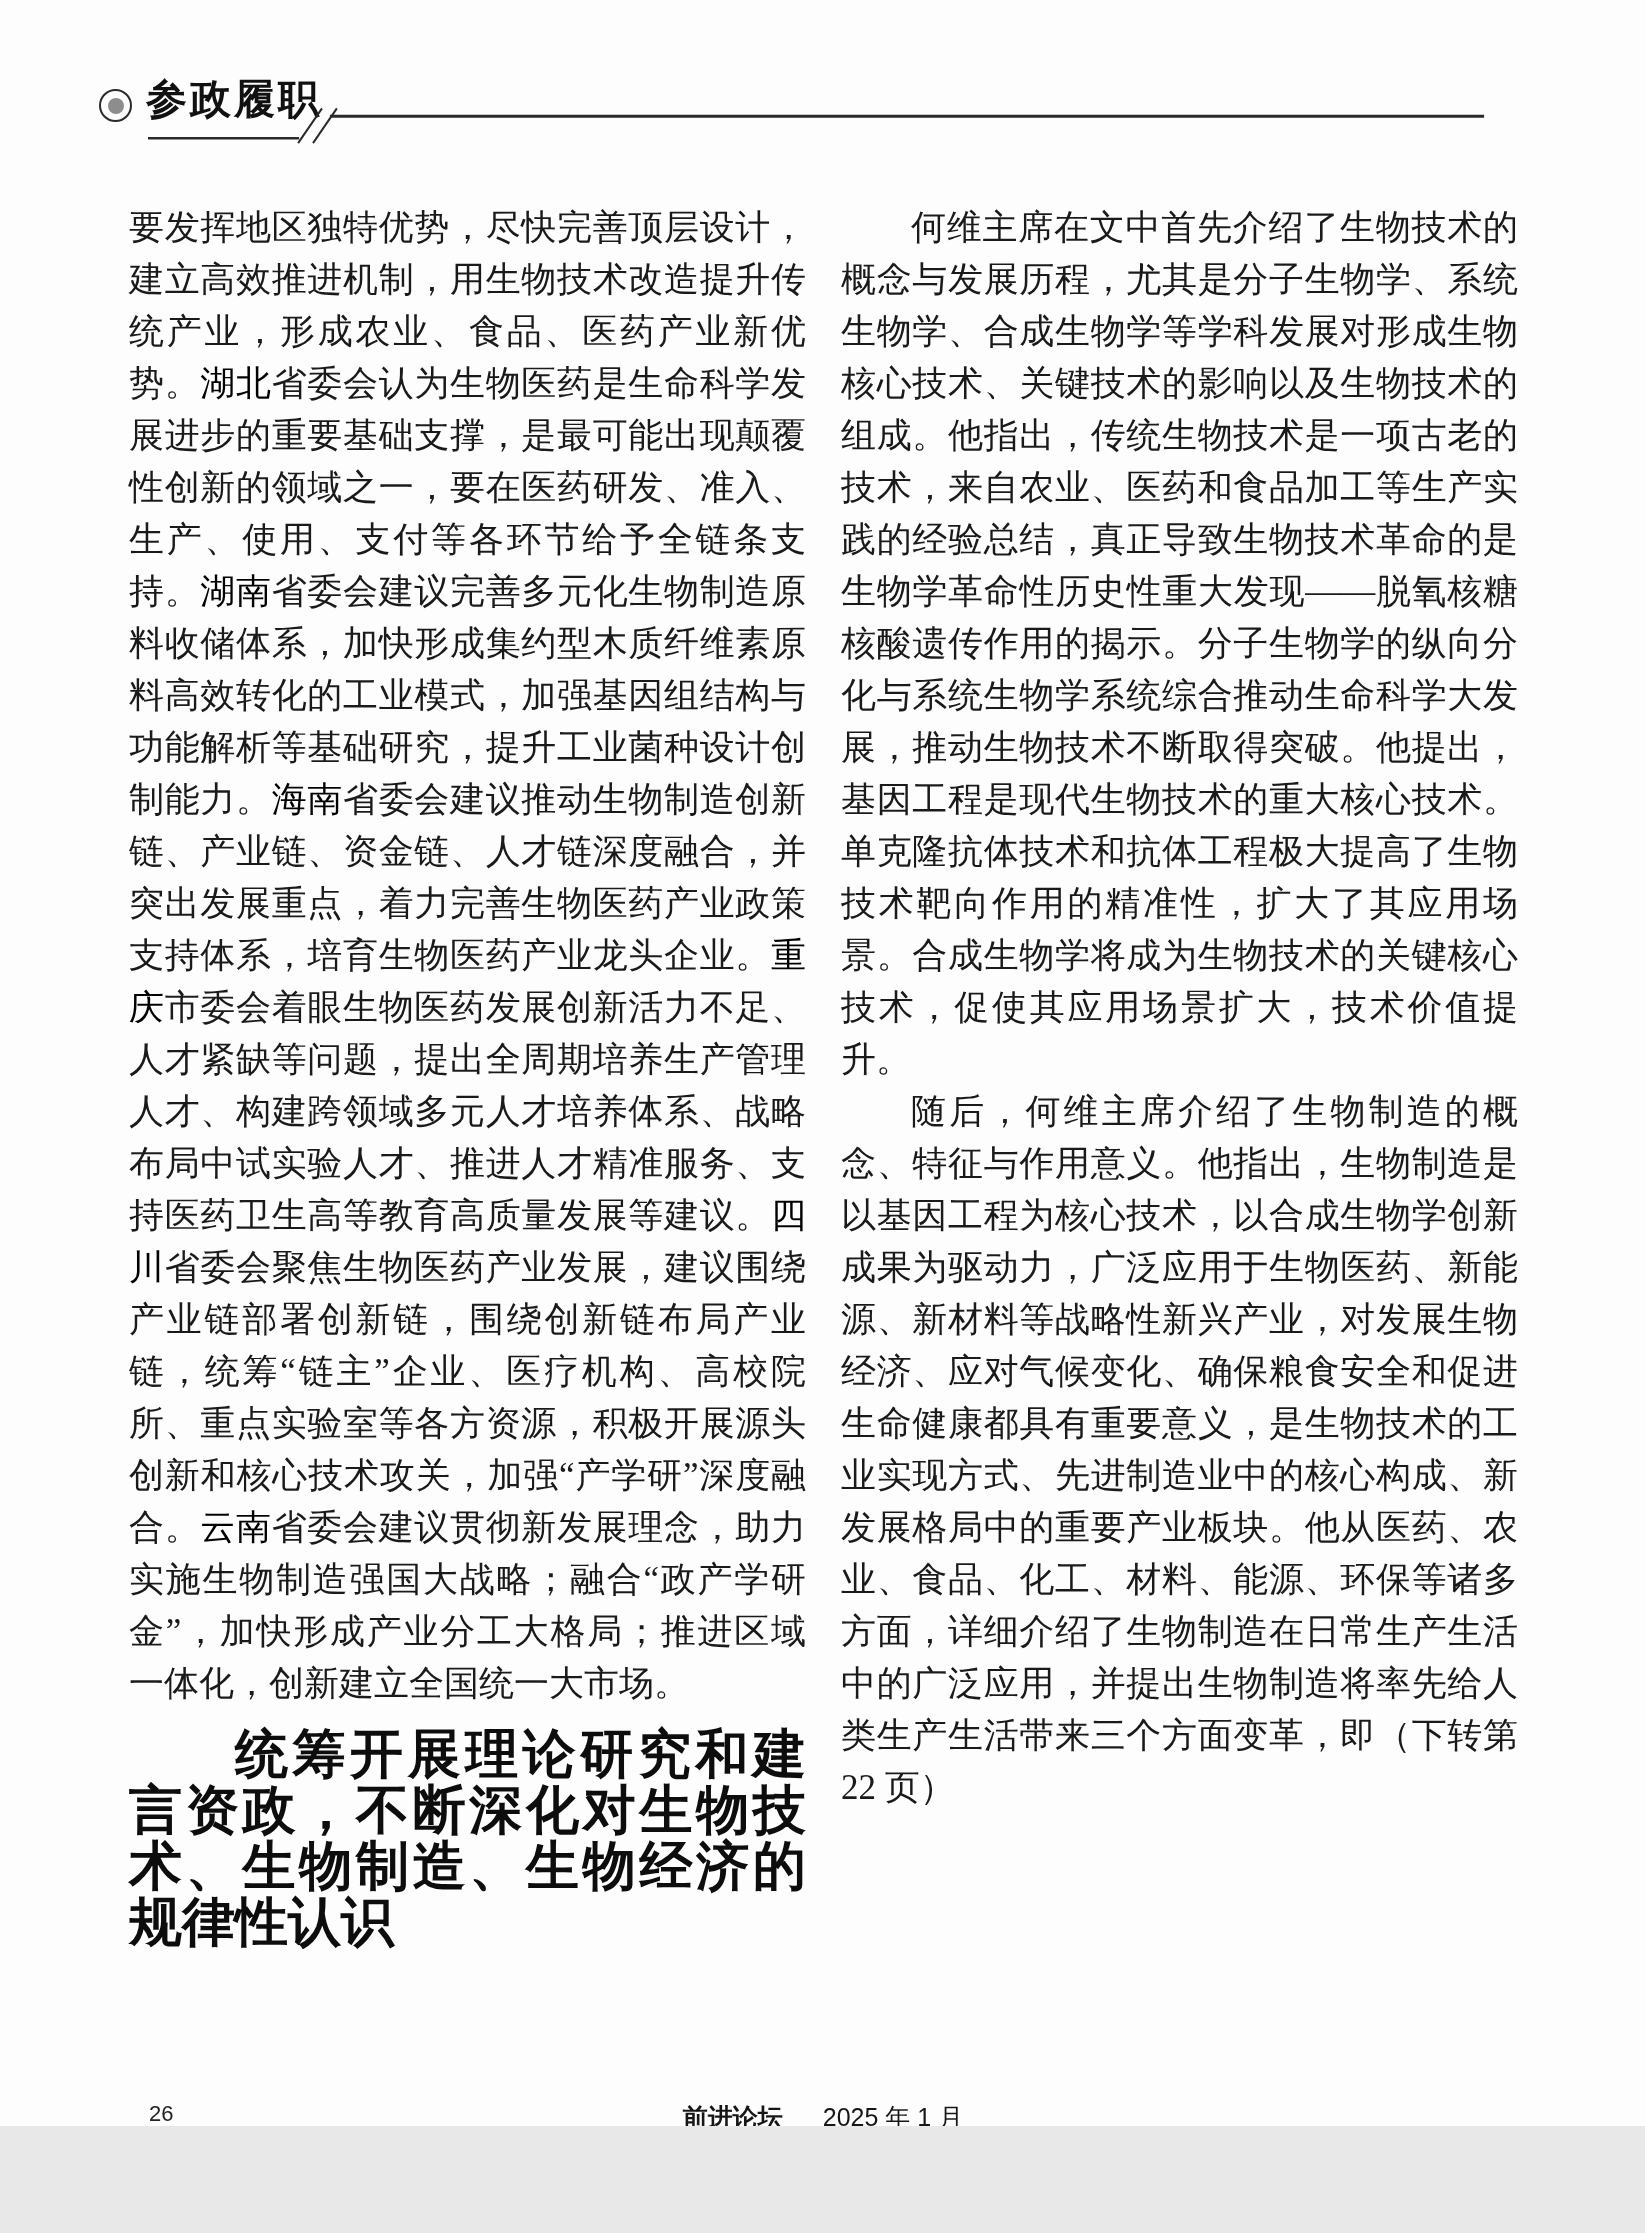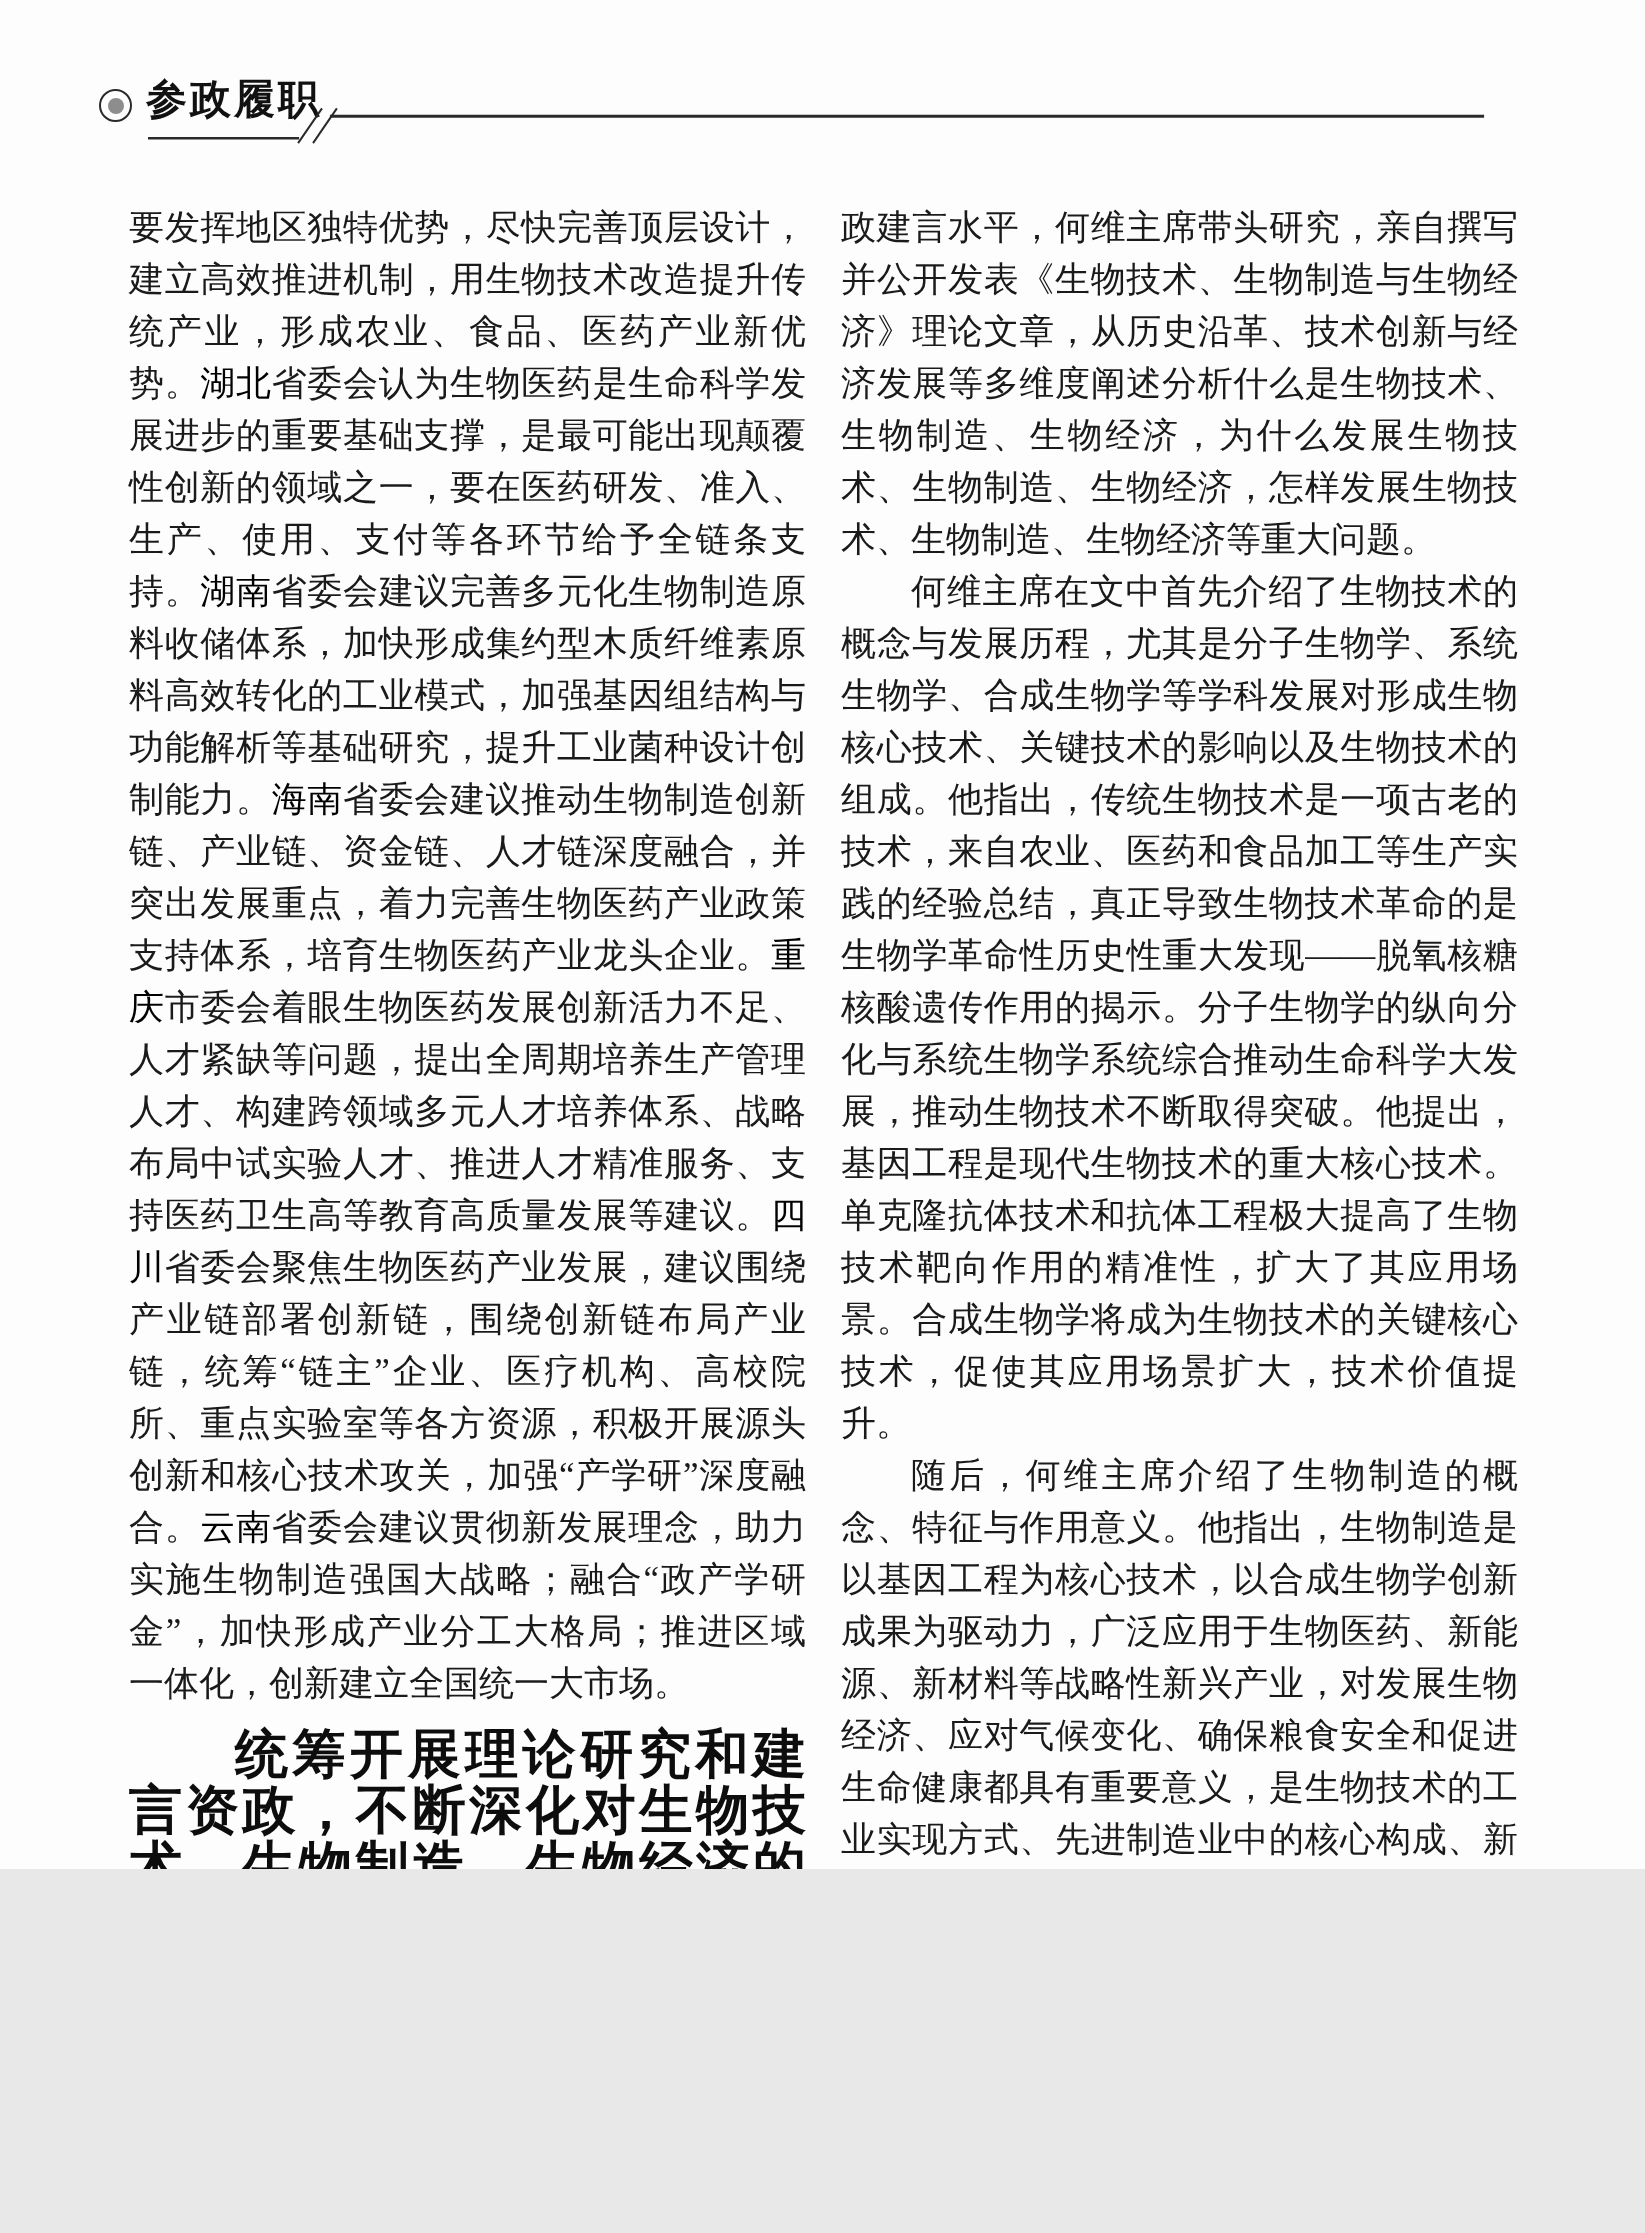--- a/index.html
+++ b/index.html
@@ -1,18 +1,18 @@
 <!DOCTYPE html>
 <html lang="zh"><head>
 <meta charset="utf-8">
 <style>
   html,body { margin:0; padding:0; background:#e8e8e8; }
   .page {
     position:relative;
-    width:1646px; height:1869px;
+    width:1646px; height:2126px;
     background:#fdfdfd;
     color:#1a1a1a;
     font-family:"Liberation Serif","DejaVu Serif",serif;
     overflow:hidden;
     margin:0 auto;
   }
   
   .bullseye {
     position:absolute; left:99px; top:89px;
     width:33px; height:33px; box-sizing:border-box;
@@ -74,21 +74,20 @@
     <line x1="314" y1="144" x2="338" y2="109" stroke="#2a2a2a" stroke-width="2"></line>
     <line x1="331" y1="117" x2="1492" y2="117" stroke="#2a2a2a" stroke-width="3"></line>
   </svg>
 
   <div class="col col-left">
     <p><span>要发挥地区独特优势，尽快完善顶层设计，建立高效推进机制，用生物技术改造提升传统产业，形成农业、食品、医药产业新优势。</span><b>湖北</b><span>省委会认为生物医药是生命科学发展进步的重要基础支撑，是最可能出现颠覆性创新的领域之一，要在医药研发、准入、生产、使用、支付等各环节给予全链条支持。</span><b>湖南</b><span>省委会建议完善多元化生物制造原料收储体系，加快形成集约型木质纤维素原料高效转化的工业模式，加强基因组结构与功能解析等基础研究，提升工业菌种设计创制能力。</span><b>海南</b><span>省委会建议推动生物制造创新链、产业链、资金链、人才链深度融合，并突出发展重点，着力完善生物医药产业政策支持体系，培育生物医药产业龙头企业。</span><b>重庆</b><span>市委会着眼生物医药发展创新活力不足、人才紧缺等问题，提出全周期培养生产管理人才、构建跨领域多元人才培养体系、战略布局中试实验人才、推进人才精准服务、支持医药卫生高等教育高质量发展等建议。</span><b>四川</b><span>省委会聚焦生物医药产业发展，建议围绕产业链部署创新链，围绕创新链布局产业链，统筹“链主”企业、医疗机构、高校院所、重点实验室等各方资源，积极开展源头创新和核心技术攻关，加强“产学研”深度融合。</span><b>云南</b><span>省委会建议贯彻新发展理念，助力实施生物制造强国大战略；融合“政产学研金”，加快形成产业分工大格局；推进区域一体化，创新建立全国统一大市场。</span></p>
     <h2 class="section-heading">统筹开展理论研究和建言资政，不断深化对生物技术、生物制造、生物经济的规律性认识</h2>
   </div>
 
   <div class="col col-right">
-    <p>政建言水平，何维主席带头研究，亲自撰写并公开发表《生物技术、生物制造与生物经济》理论文章，从历史沿革、技术创新与经济发展等多维度阐述分析什么是生物技术、生物制造、生物经济，为什么发展生物技术、生物制造、生物经济，怎样发展生物技术、生物制造、生物经济等重大问题。</p>
     <p class="indent">何维主席在文中首先介绍了生物技术的概念与发展历程，尤其是分子生物学、系统生物学、合成生物学等学科发展对形成生物核心技术、关键技术的影响以及生物技术的组成。他指出，传统生物技术是一项古老的技术，来自农业、医药和食品加工等生产实践的经验总结，真正导致生物技术革命的是生物学革命性历史性重大发现——脱氧核糖核酸遗传作用的揭示。分子生物学的纵向分化与系统生物学系统综合推动生命科学大发展，推动生物技术不断取得突破。他提出，基因工程是现代生物技术的重大核心技术。单克隆抗体技术和抗体工程极大提高了生物技术靶向作用的精准性，扩大了其应用场景。合成生物学将成为生物技术的关键核心技术，促使其应用场景扩大，技术价值提升。</p>
     <p class="indent">随后，何维主席介绍了生物制造的概念、特征与作用意义。他指出，生物制造是以基因工程为核心技术，以合成生物学创新成果为驱动力，广泛应用于生物医药、新能源、新材料等战略性新兴产业，对发展生物经济、应对气候变化、确保粮食安全和促进生命健康都具有重要意义，是生物技术的工业实现方式、先进制造业中的核心构成、新发展格局中的重要产业板块。他从医药、农业、食品、化工、材料、能源、环保等诸多方面，详细介绍了生物制造在日常生产生活中的广泛应用，并提出生物制造将率先给人类生产生活带来三个方面变革，即（下转第 22 页）</p>
   </div>
 
   <div class="footer-page-num">26</div>
   <div class="footer-center">
     <span class="journal">前进论坛</span><span>2025 年 1 月</span>
   </div>
 
 </div>

